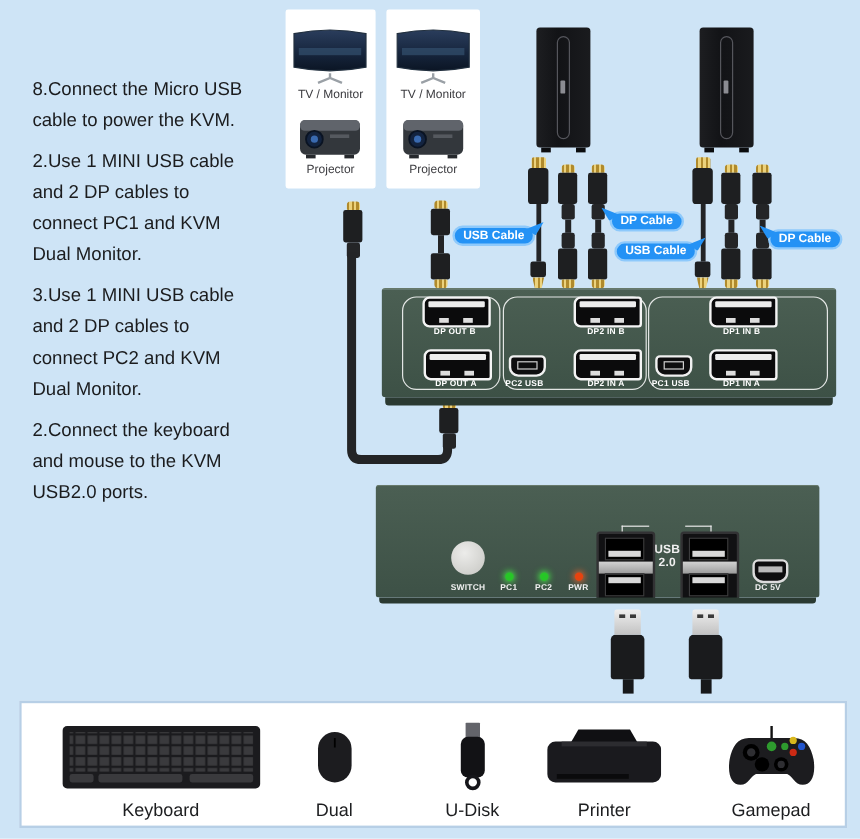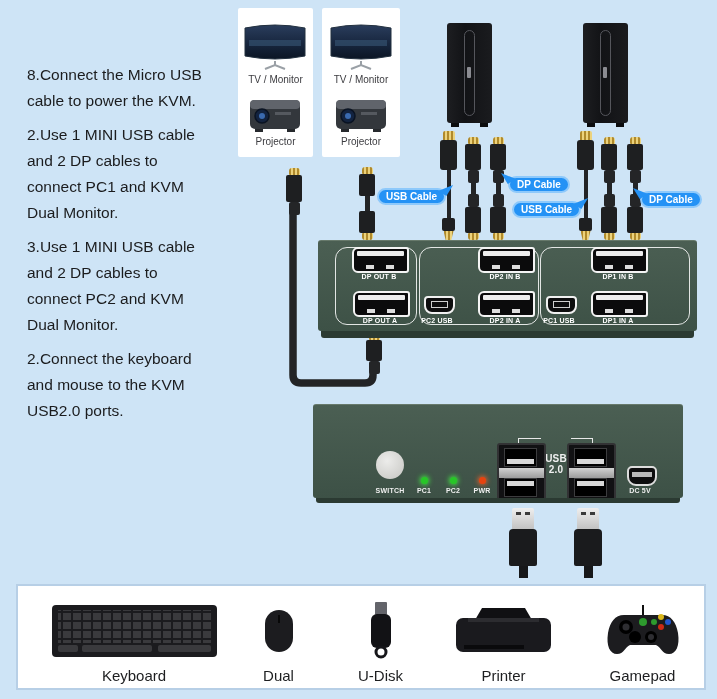--- a/index.html
+++ b/index.html
@@ -379,21 +379,21 @@
     </div>
     <div class="pitem" style="left:213px;width:95px;">
       <div class="imgwrap">
         <svg width="30" height="44" viewBox="0 0 30 44">
           <rect x="1" y="1" width="28" height="42" rx="14" fill="#1c1c1f"></rect>
           <line x1="15" y1="6" x2="15" y2="14" stroke="#000" stroke-width="1.5"></line>
         </svg>
       </div>
       <div class="plabel">Dual</div>
     </div>
-    <div class="pitem" style="left:315px;width:95px;">
+    <div class="pitem" style="left:328px;width:95px;">
       <div class="imgwrap">
         <svg width="22" height="58" viewBox="0 0 22 58">
           <rect x="5" y="0" width="12" height="13" rx="1" fill="#63646a"></rect>
           <rect x="1" y="12" width="20" height="34" rx="6" fill="#121215"></rect>
           <circle cx="11" cy="50" r="5" fill="none" stroke="#16161a" stroke-width="3"></circle>
         </svg>
       </div>
       <div class="plabel">U-Disk</div>
     </div>
     <div class="pitem" style="left:418px;width:135px;">

